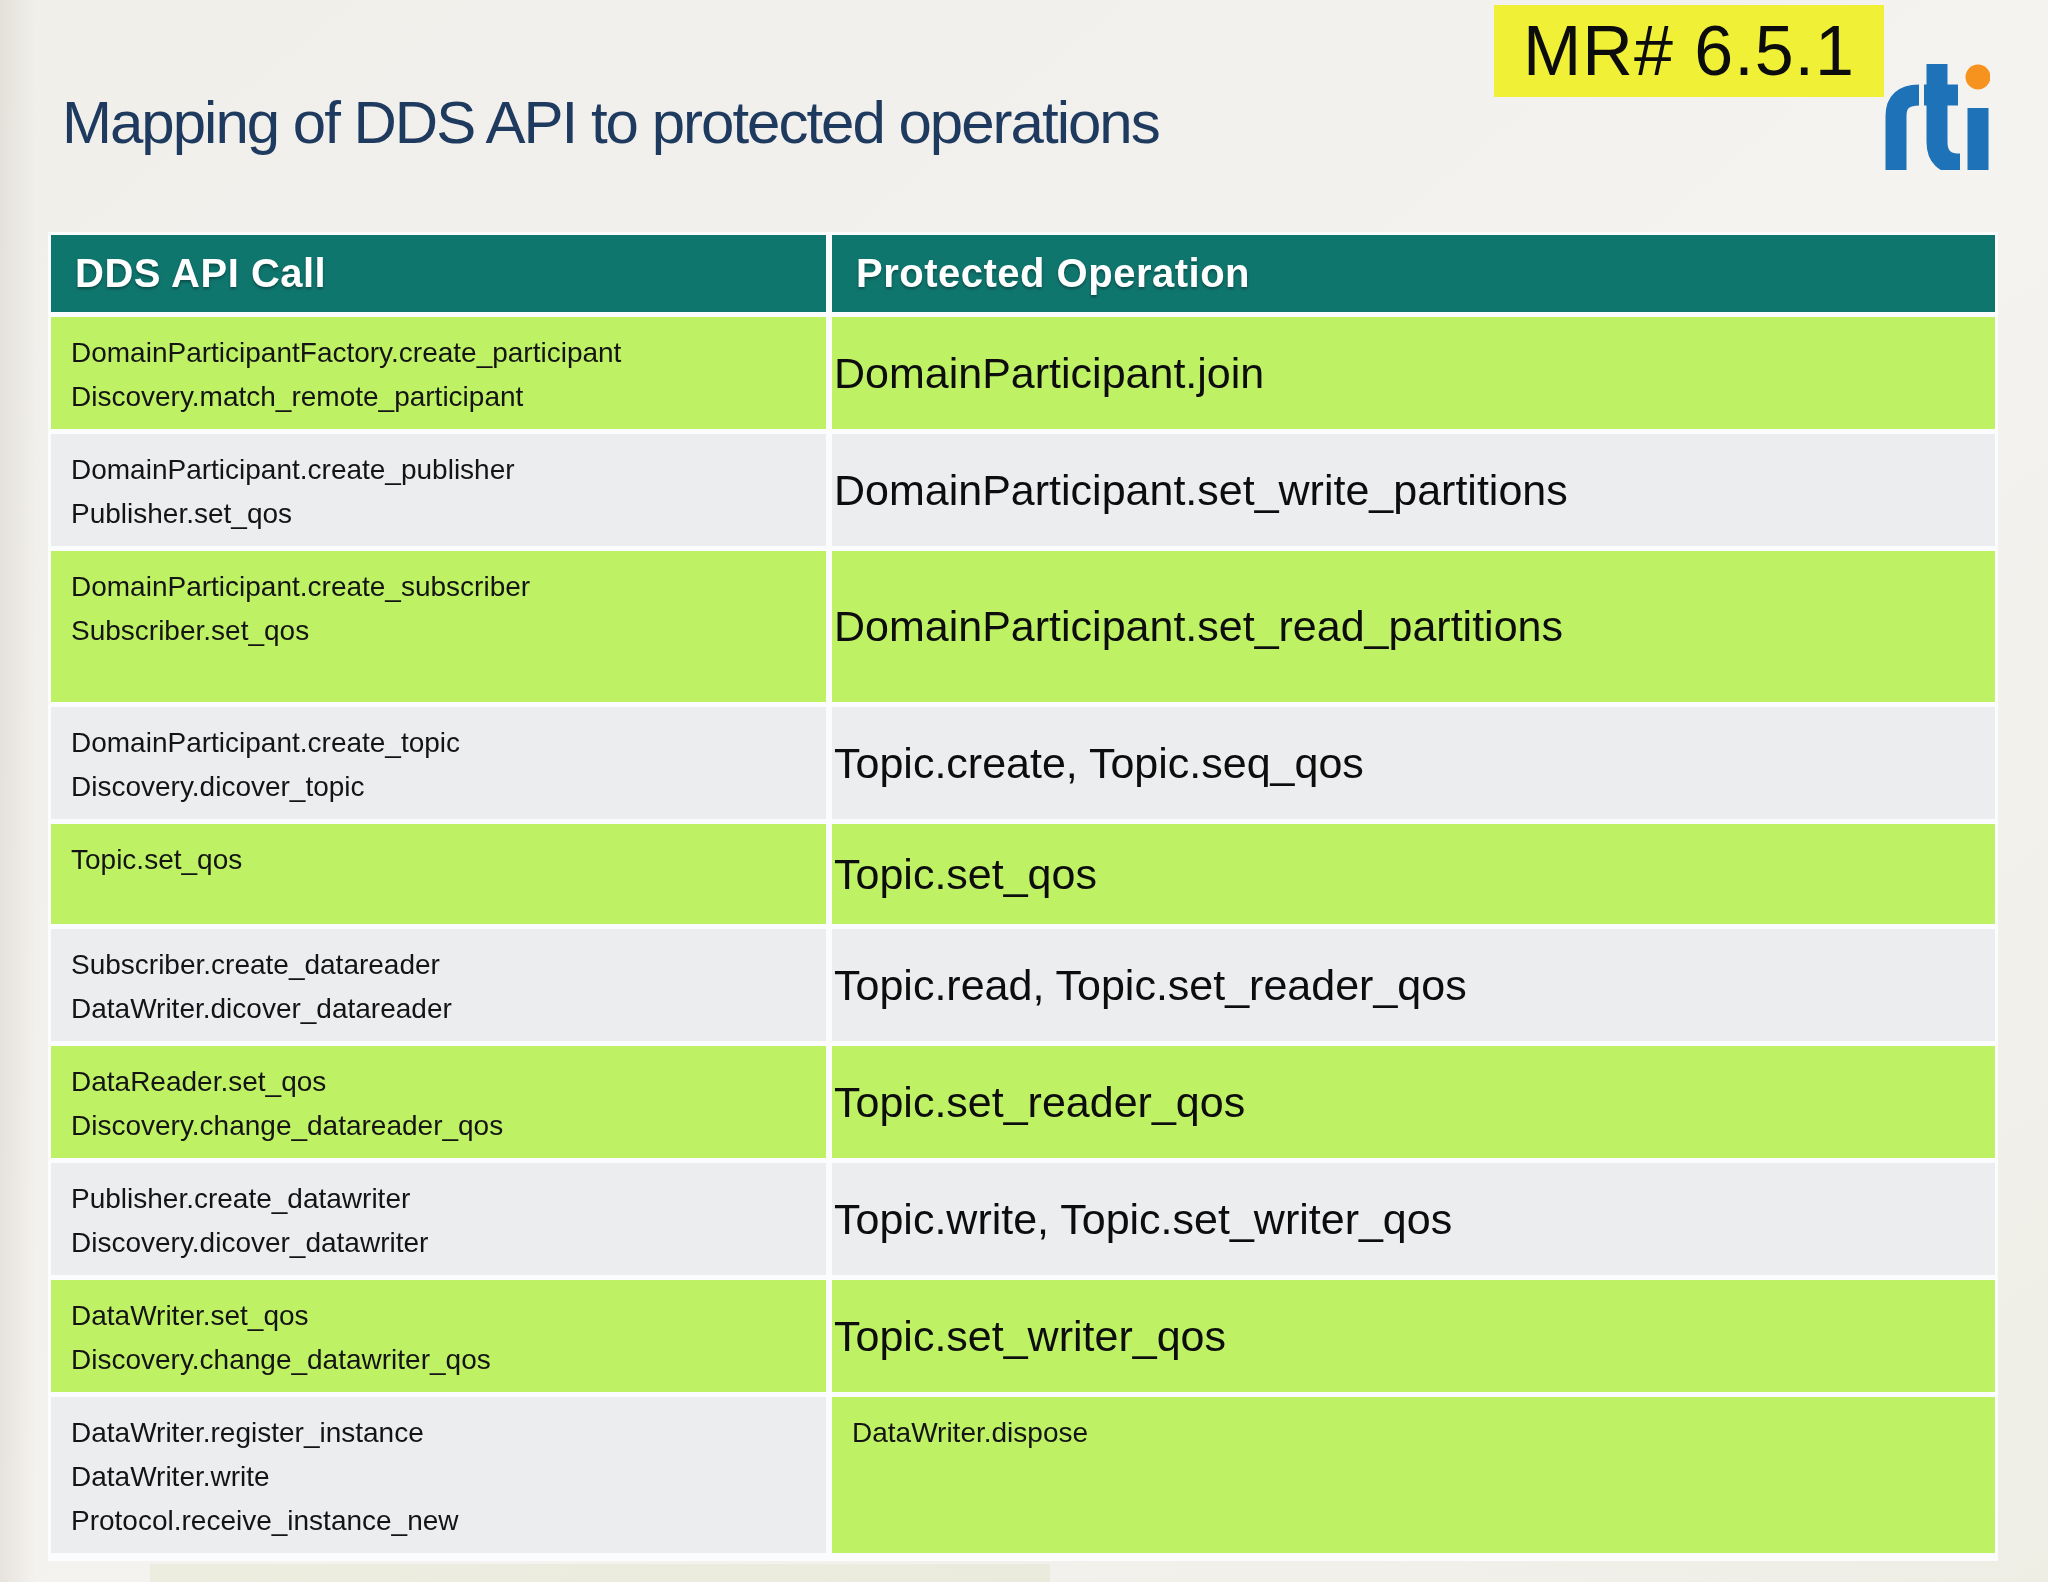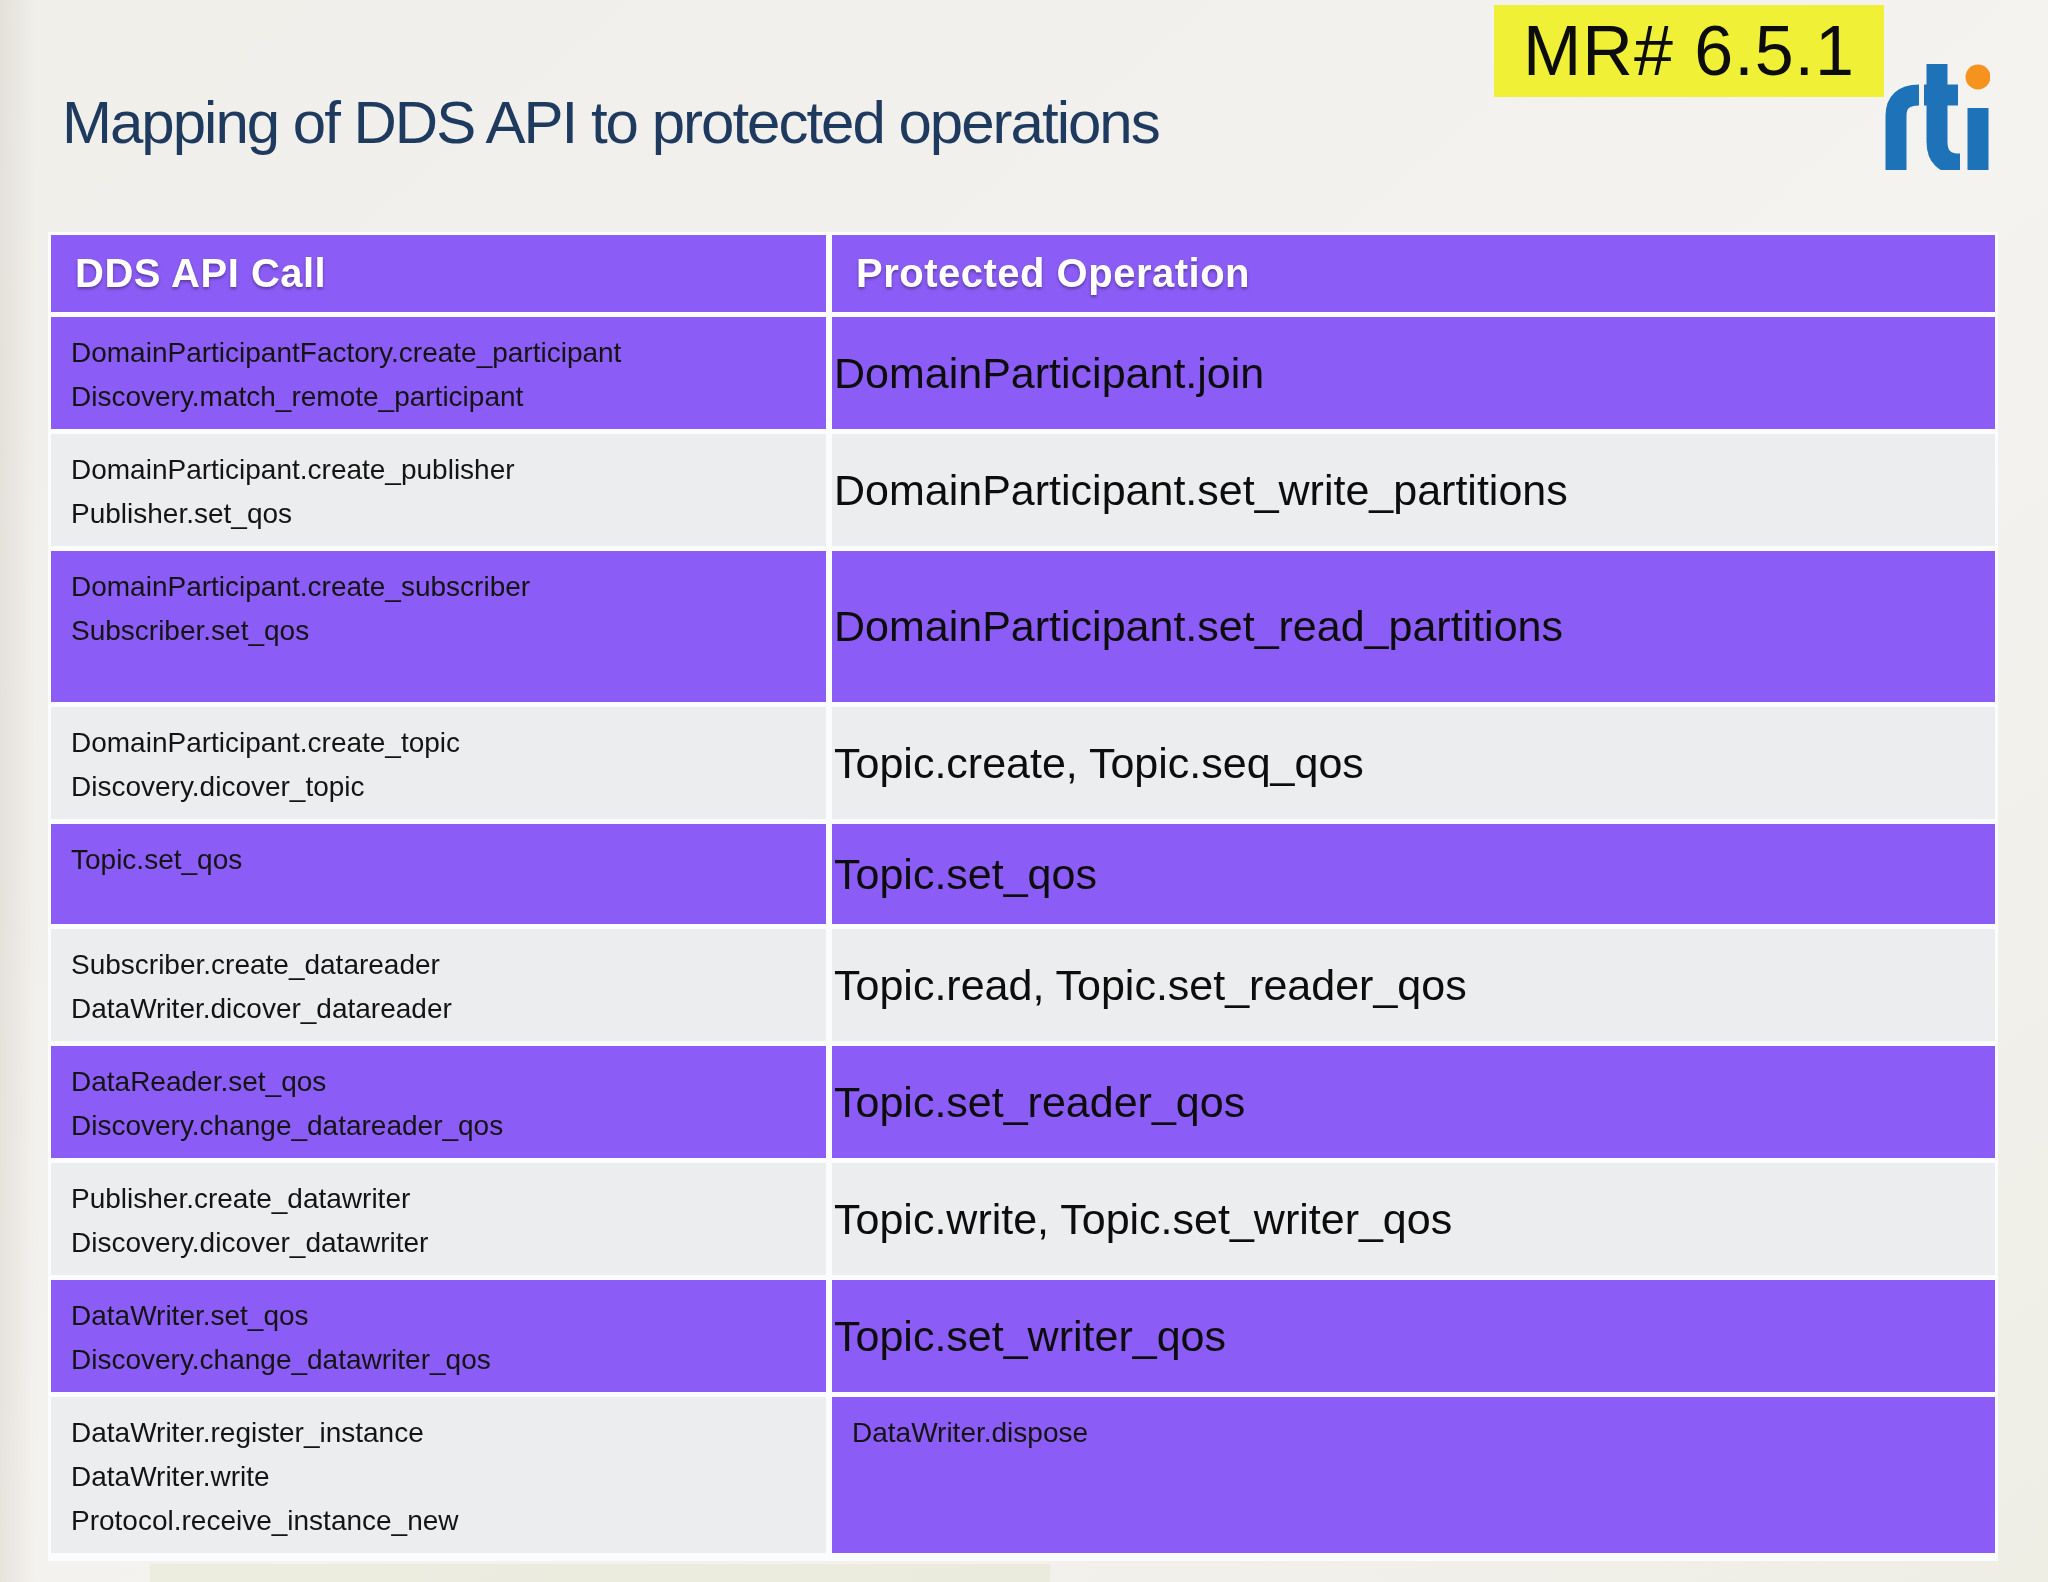--- a/index.html
+++ b/index.html
@@ -33,36 +33,36 @@
     white-space:nowrap;
   }
   .dds-table{
     position:absolute;left:48px;top:232px;width:1950px;
     display:grid;grid-template-columns:775px 1163px;
     column-gap:6px;row-gap:5px;
     background:#FBFCFD;padding:3px;box-sizing:border-box;
   }
   .cell{box-sizing:border-box;}
   .head-cell{
-    background:#8b5cf6;color:#FFFFFF;height:77px;
+    background:#0f766e;color:#FFFFFF;height:77px;
     display:flex;align-items:center;
     font-size:40px;font-weight:700;letter-spacing:.5px;
     padding-left:24px;
     text-shadow:0 2px 3px rgba(0,0,0,.35);
   }
   .api-cell{
     padding:14px 14px 10px 20px;
     font-size:28px;line-height:44px;color:#141414;
   }
   .op-cell{
     display:flex;align-items:center;
     font-size:43px;color:#0d0d0d;
     padding-left:2px;
   }
-  .row-gray{background:#8b5cf6;}
+  .row-gray{background:#bef264;}
   .row-light{background:#ECEDEF;}
   .api-line{white-space:nowrap;}
 </style>
 </head>
 <body>
 
 <div class="slide">
 
   <div class="edge-shade"></div>
   <div class="bottom-tint"></div>

